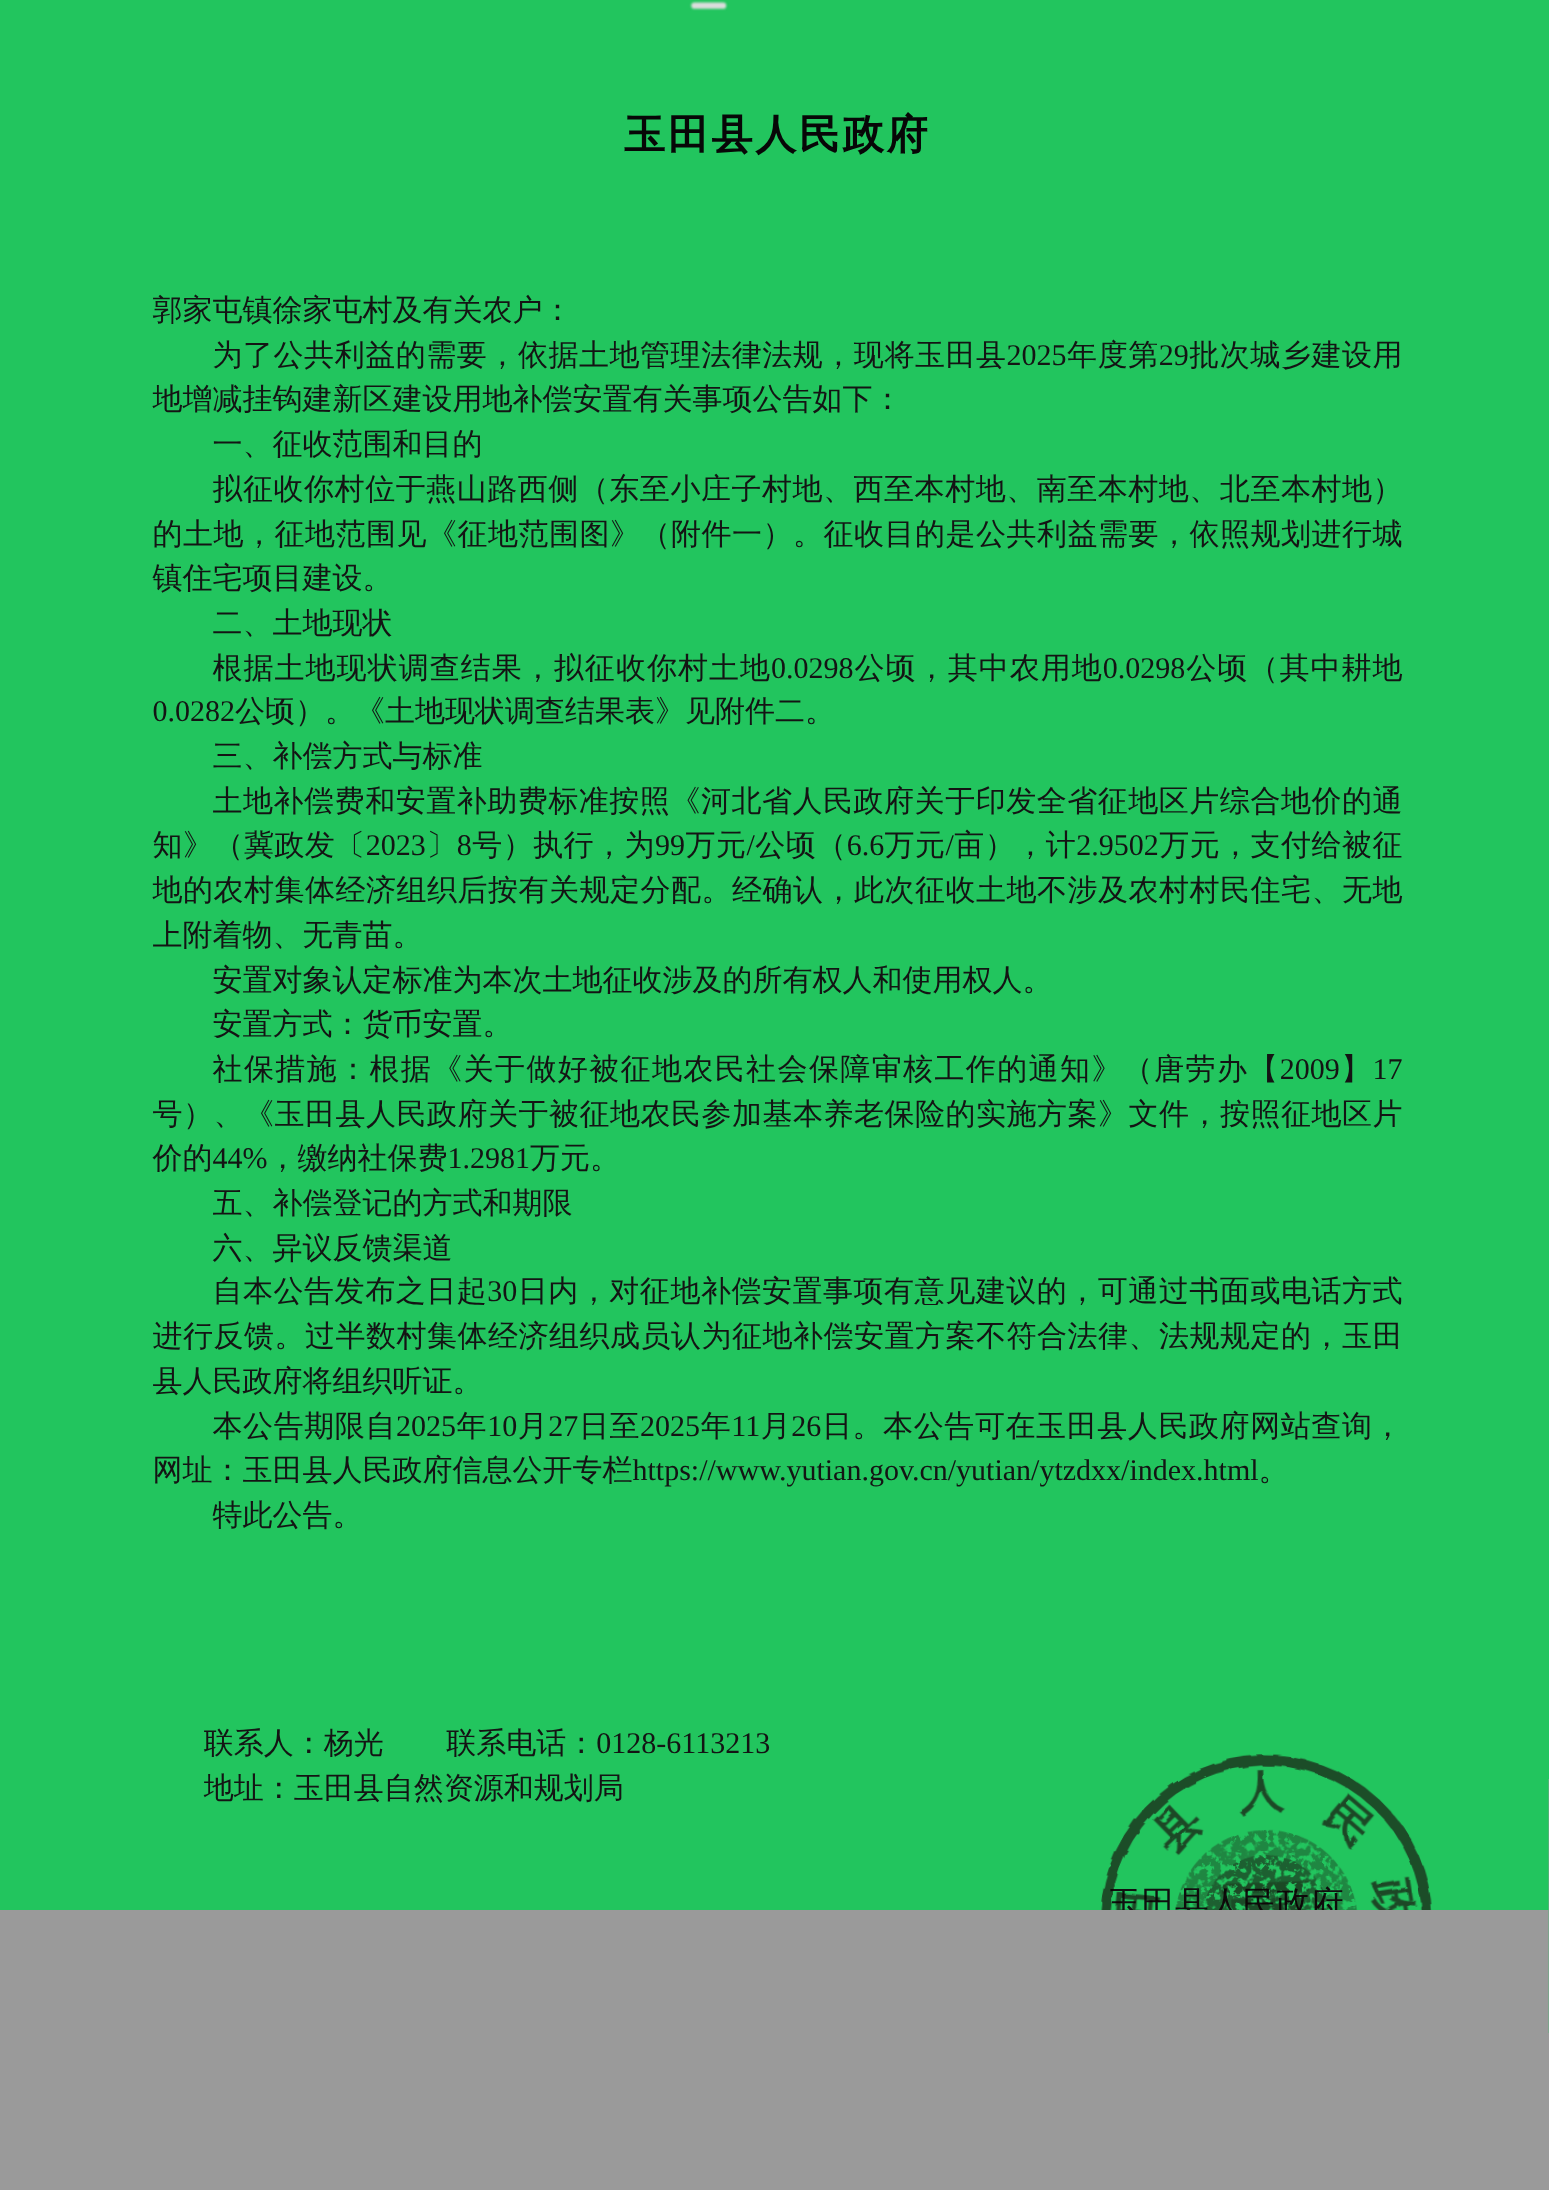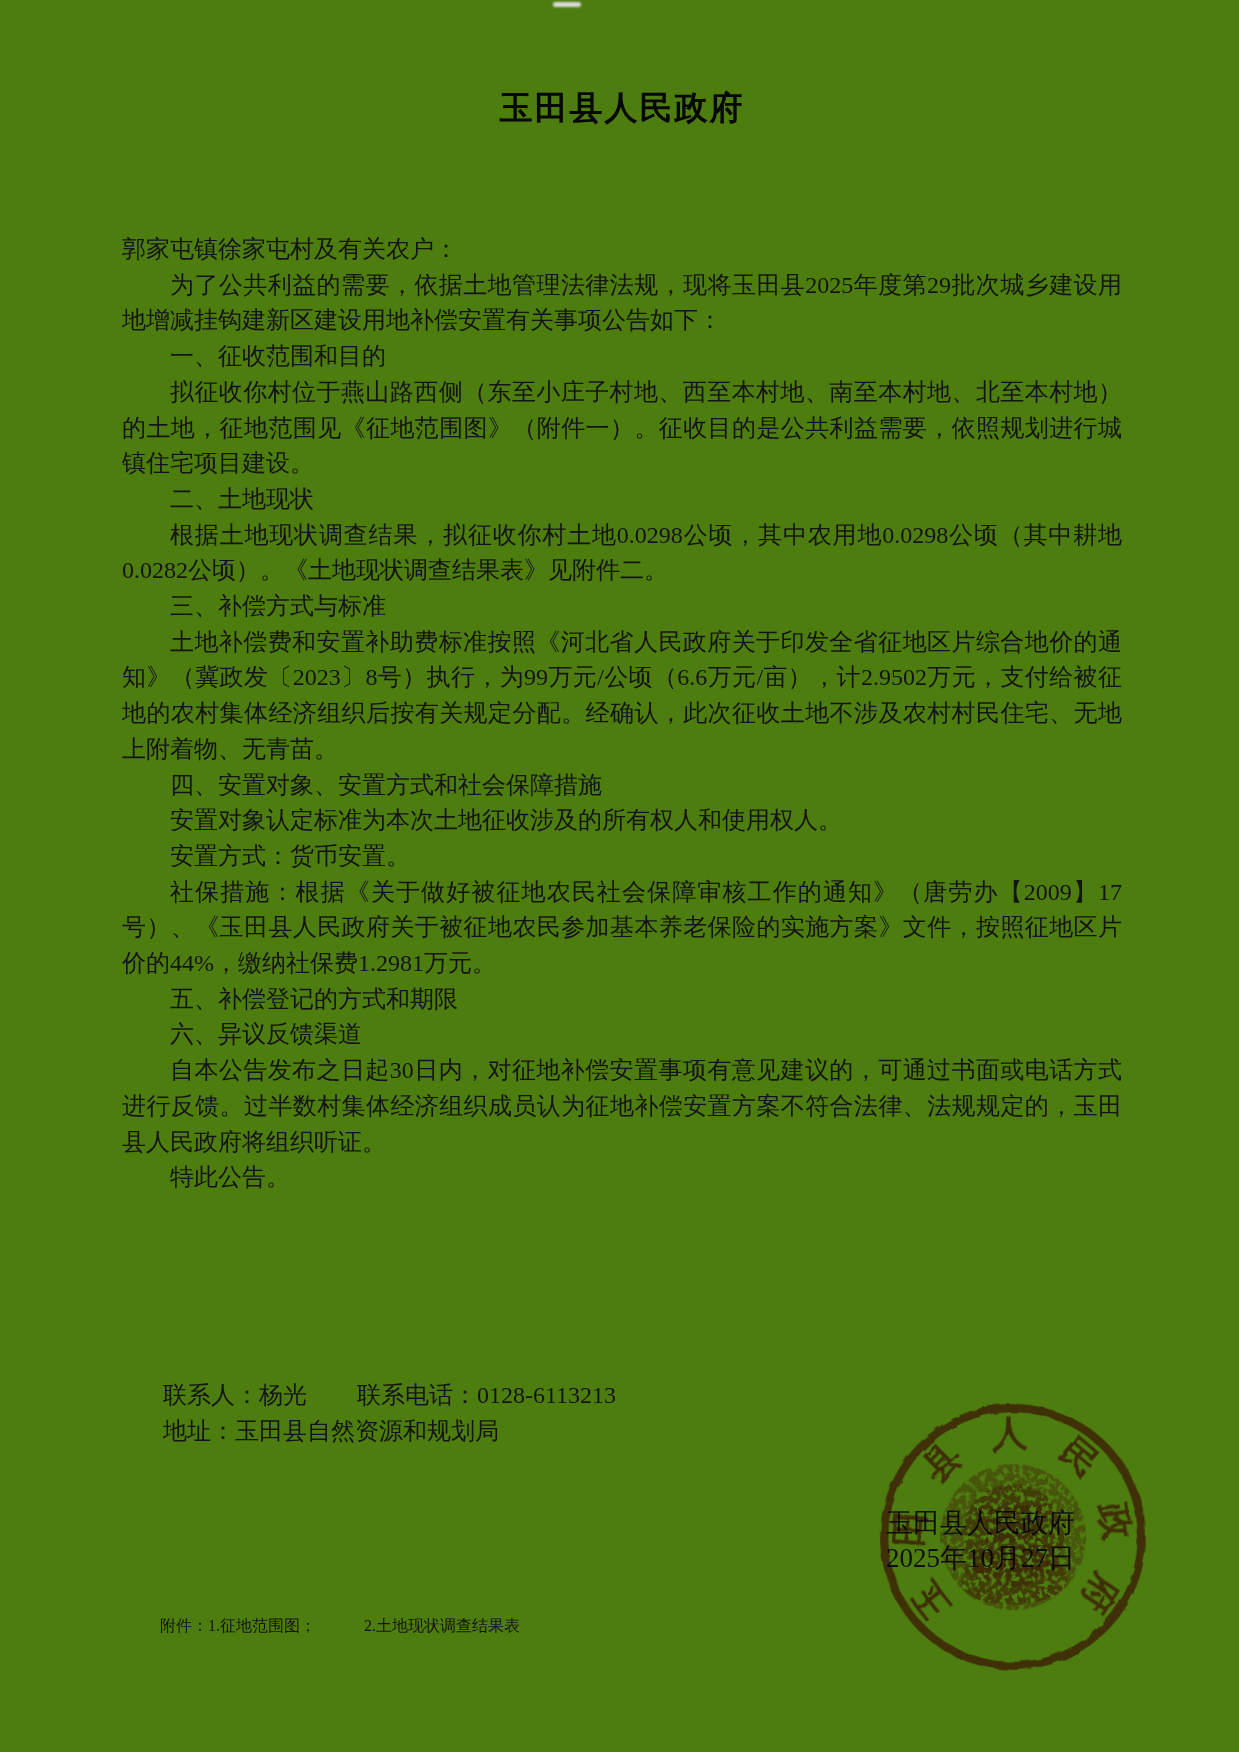--- a/index.html
+++ b/index.html
@@ -1,21 +1,21 @@
 <!DOCTYPE html>
 <html><head>
 <meta charset="utf-8">
 <style>
   * { margin:0; padding:0; box-sizing:border-box; }
   html,body { background:#9a9a9a; }
   .page {
     position:relative;
-    width:1239px; height:1752px;
+    width:1239px; height:1528px;
     margin:0 auto;
-    background:#4d7c0f;
+    background:#22c55e;
     font-family:"Liberation Serif","DejaVu Serif",serif;
     color:#161616;
     overflow:hidden;
   }
   .artifact {
     position:absolute; left:553px; top:2px;
     width:28px; height:5px; border-radius:3px;
     background:#dcdcdc; filter:blur(1px);
   }
   .titles {
@@ -67,27 +67,27 @@
 
   <main class="content">
     <p class="salutation">郭家屯镇徐家屯村及有关农户：</p>
     <p class="para">为了公共利益的需要，依据土地管理法律法规，现将玉田县2025年度第29批次城乡建设用地增减挂钩建新区建设用地补偿安置有关事项公告如下：</p>
     <p class="para heading">一、征收范围和目的</p>
     <p class="para">拟征收你村位于燕山路西侧（东至小庄子村地、西至本村地、南至本村地、北至本村地）的土地，征地范围见《征地范围图》（附件一）。征收目的是公共利益需要，依照规划进行城镇住宅项目建设。</p>
     <p class="para heading">二、土地现状</p>
     <p class="para">根据土地现状调查结果，拟征收你村土地0.0298公顷，其中农用地0.0298公顷（其中耕地0.0282公顷）。《土地现状调查结果表》见附件二。</p>
     <p class="para heading">三、补偿方式与标准</p>
     <p class="para">土地补偿费和安置补助费标准按照《河北省人民政府关于印发全省征地区片综合地价的通知》（冀政发〔2023〕8号）执行，为99万元/公顷（6.6万元/亩），计2.9502万元，支付给被征地的农村集体经济组织后按有关规定分配。经确认，此次征收土地不涉及农村村民住宅、无地上附着物、无青苗。</p>
-    <p class="para heading">四、安置对象、安置方式和社会保障措施</p>
     <p class="para">安置对象认定标准为本次土地征收涉及的所有权人和使用权人。</p>
     <p class="para">安置方式：货币安置。</p>
     <p class="para">社保措施：根据《关于做好被征地农民社会保障审核工作的通知》（唐劳办【2009】17号）、《玉田县人民政府关于被征地农民参加基本养老保险的实施方案》文件，按照征地区片价的44%，缴纳社保费1.2981万元。</p>
     <p class="para heading">五、补偿登记的方式和期限</p>
     <p class="para heading">六、异议反馈渠道</p>
     <p class="para">自本公告发布之日起30日内，对征地补偿安置事项有意见建议的，可通过书面或电话方式进行反馈。过半数村集体经济组织成员认为征地补偿安置方案不符合法律、法规规定的，玉田县人民政府将组织听证。</p>
+    <p class="para">本公告期限自2025年10月27日至2025年11月26日。本公告可在玉田县人民政府网站查询，网址：玉田县人民政府信息公开专栏https://www.yutian.gov.cn/yutian/ytzdxx/index.html。</p>
     <p class="para">特此公告。</p>
   </main>
 
   <div class="contact">
     <p><span>联系人：杨光</span><span class="phone">联系电话：0128-6113213</span></p>
     <p>地址：玉田县自然资源和规划局</p>
   </div>
 
   <div class="signature">
     <p>玉田县人民政府</p>

